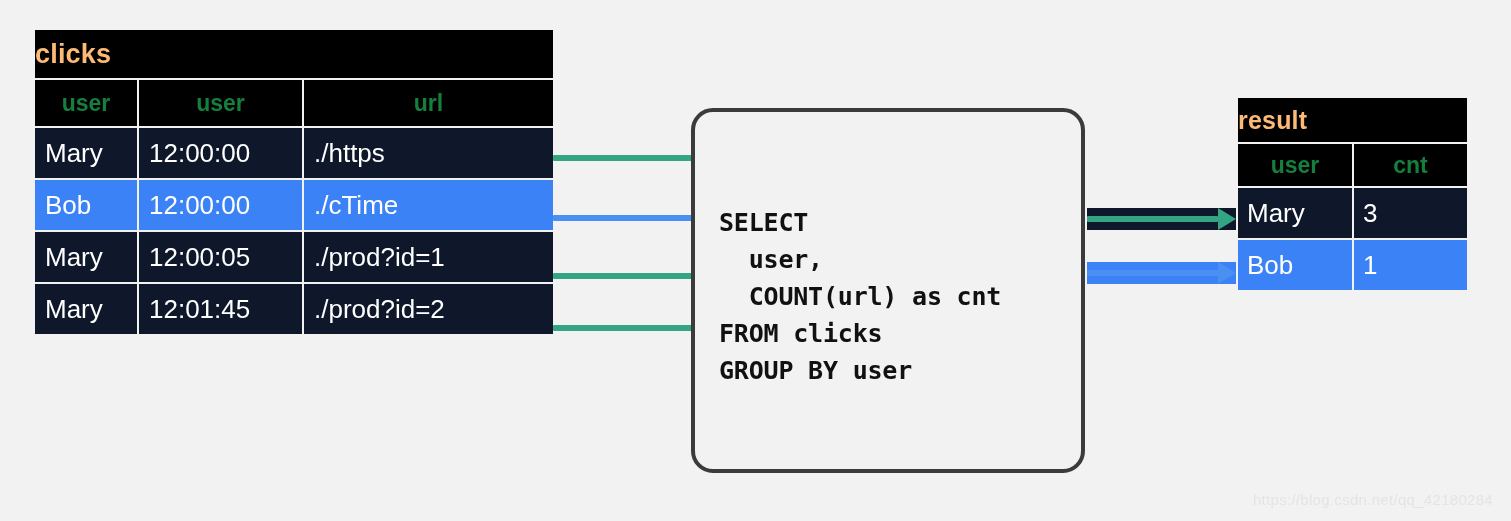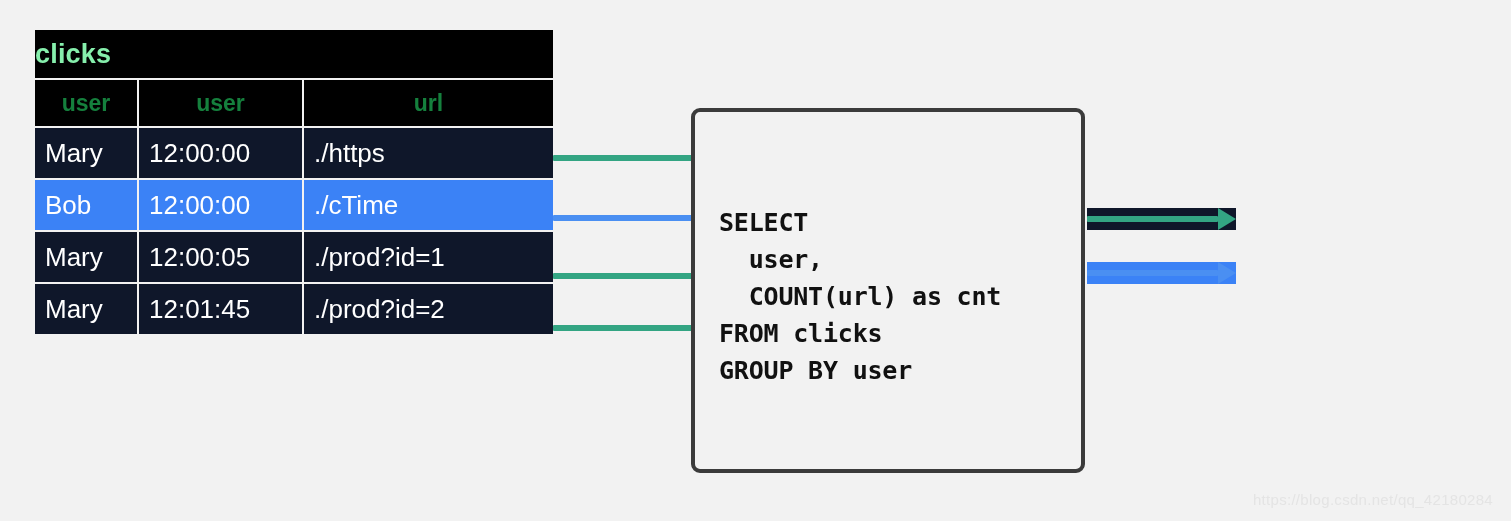--- a/index.html
+++ b/index.html
@@ -31,21 +31,21 @@
   }
   .tbl td, .tbl th {
     padding: 0;
     margin: 0;
     vertical-align: middle;
     text-align: left;
     box-sizing: border-box;
   }
   .tname {
     background: #000;
-    color: #86efac;
+    color: #fdba74;
     font-weight: bold;
     text-align: center;
     letter-spacing: 0.2px;
   }
   .chead {
     background: #000;
     color: #15803d;
     font-weight: bold;
     text-align: center !important;
   }
@@ -82,21 +82,21 @@
   #result-table col.r-cnt  { width: 113px; }
 
   
   #sql-box {
     position: absolute;
     left: 691px;
     top: 108px;
     width: 394px;
     height: 365px;
     border: 4px solid #3b3b3b;
-    border-radius: 9px;
+    border-radius: 22px;
     background: #f2f2f2;
     box-sizing: border-box;
   }
   #sql-code {
     position: absolute;
     left: 24px;
     top: 92px;
     margin: 0;
     font-family: "DejaVu Sans Mono", monospace;
     font-size: 25px;
@@ -207,16 +207,39 @@
 
   <div class="arrow-wrap g" style="left:1087px; top:208px; width:149px; height:22px;">
     <div class="arrow-line" style="width:131px;"></div>
     <div class="arrow-head" style="left:131px;"></div>
   </div>
   <div class="arrow-wrap b" style="left:1087px; top:262px; width:149px; height:22px;">
     <div class="arrow-line" style="width:131px;"></div>
     <div class="arrow-head" style="left:131px;"></div>
   </div>
 
+  <table class="tbl" id="result-table">
+    <colgroup>
+      <col class="r-user">
+        <col class="r-cnt">
+    </colgroup>
+    <tbody>
+      <tr>
+        <td class="tname" colspan="2">result</td>
+      </tr>
+      <tr>
+        <td class="chead">user</td>
+        <td class="chead">cnt</td>
+      </tr>
+      <tr>
+        <td class="cell g">Mary</td>
+        <td class="cell g">3</td>
+      </tr>
+      <tr>
+        <td class="cell b">Bob</td>
+        <td class="cell b">1</td>
+      </tr>
+    </tbody>
+  </table>
 
   <div id="watermark">https://blog.csdn.net/qq_42180284</div>
 
 </div>
 
 </body></html>

